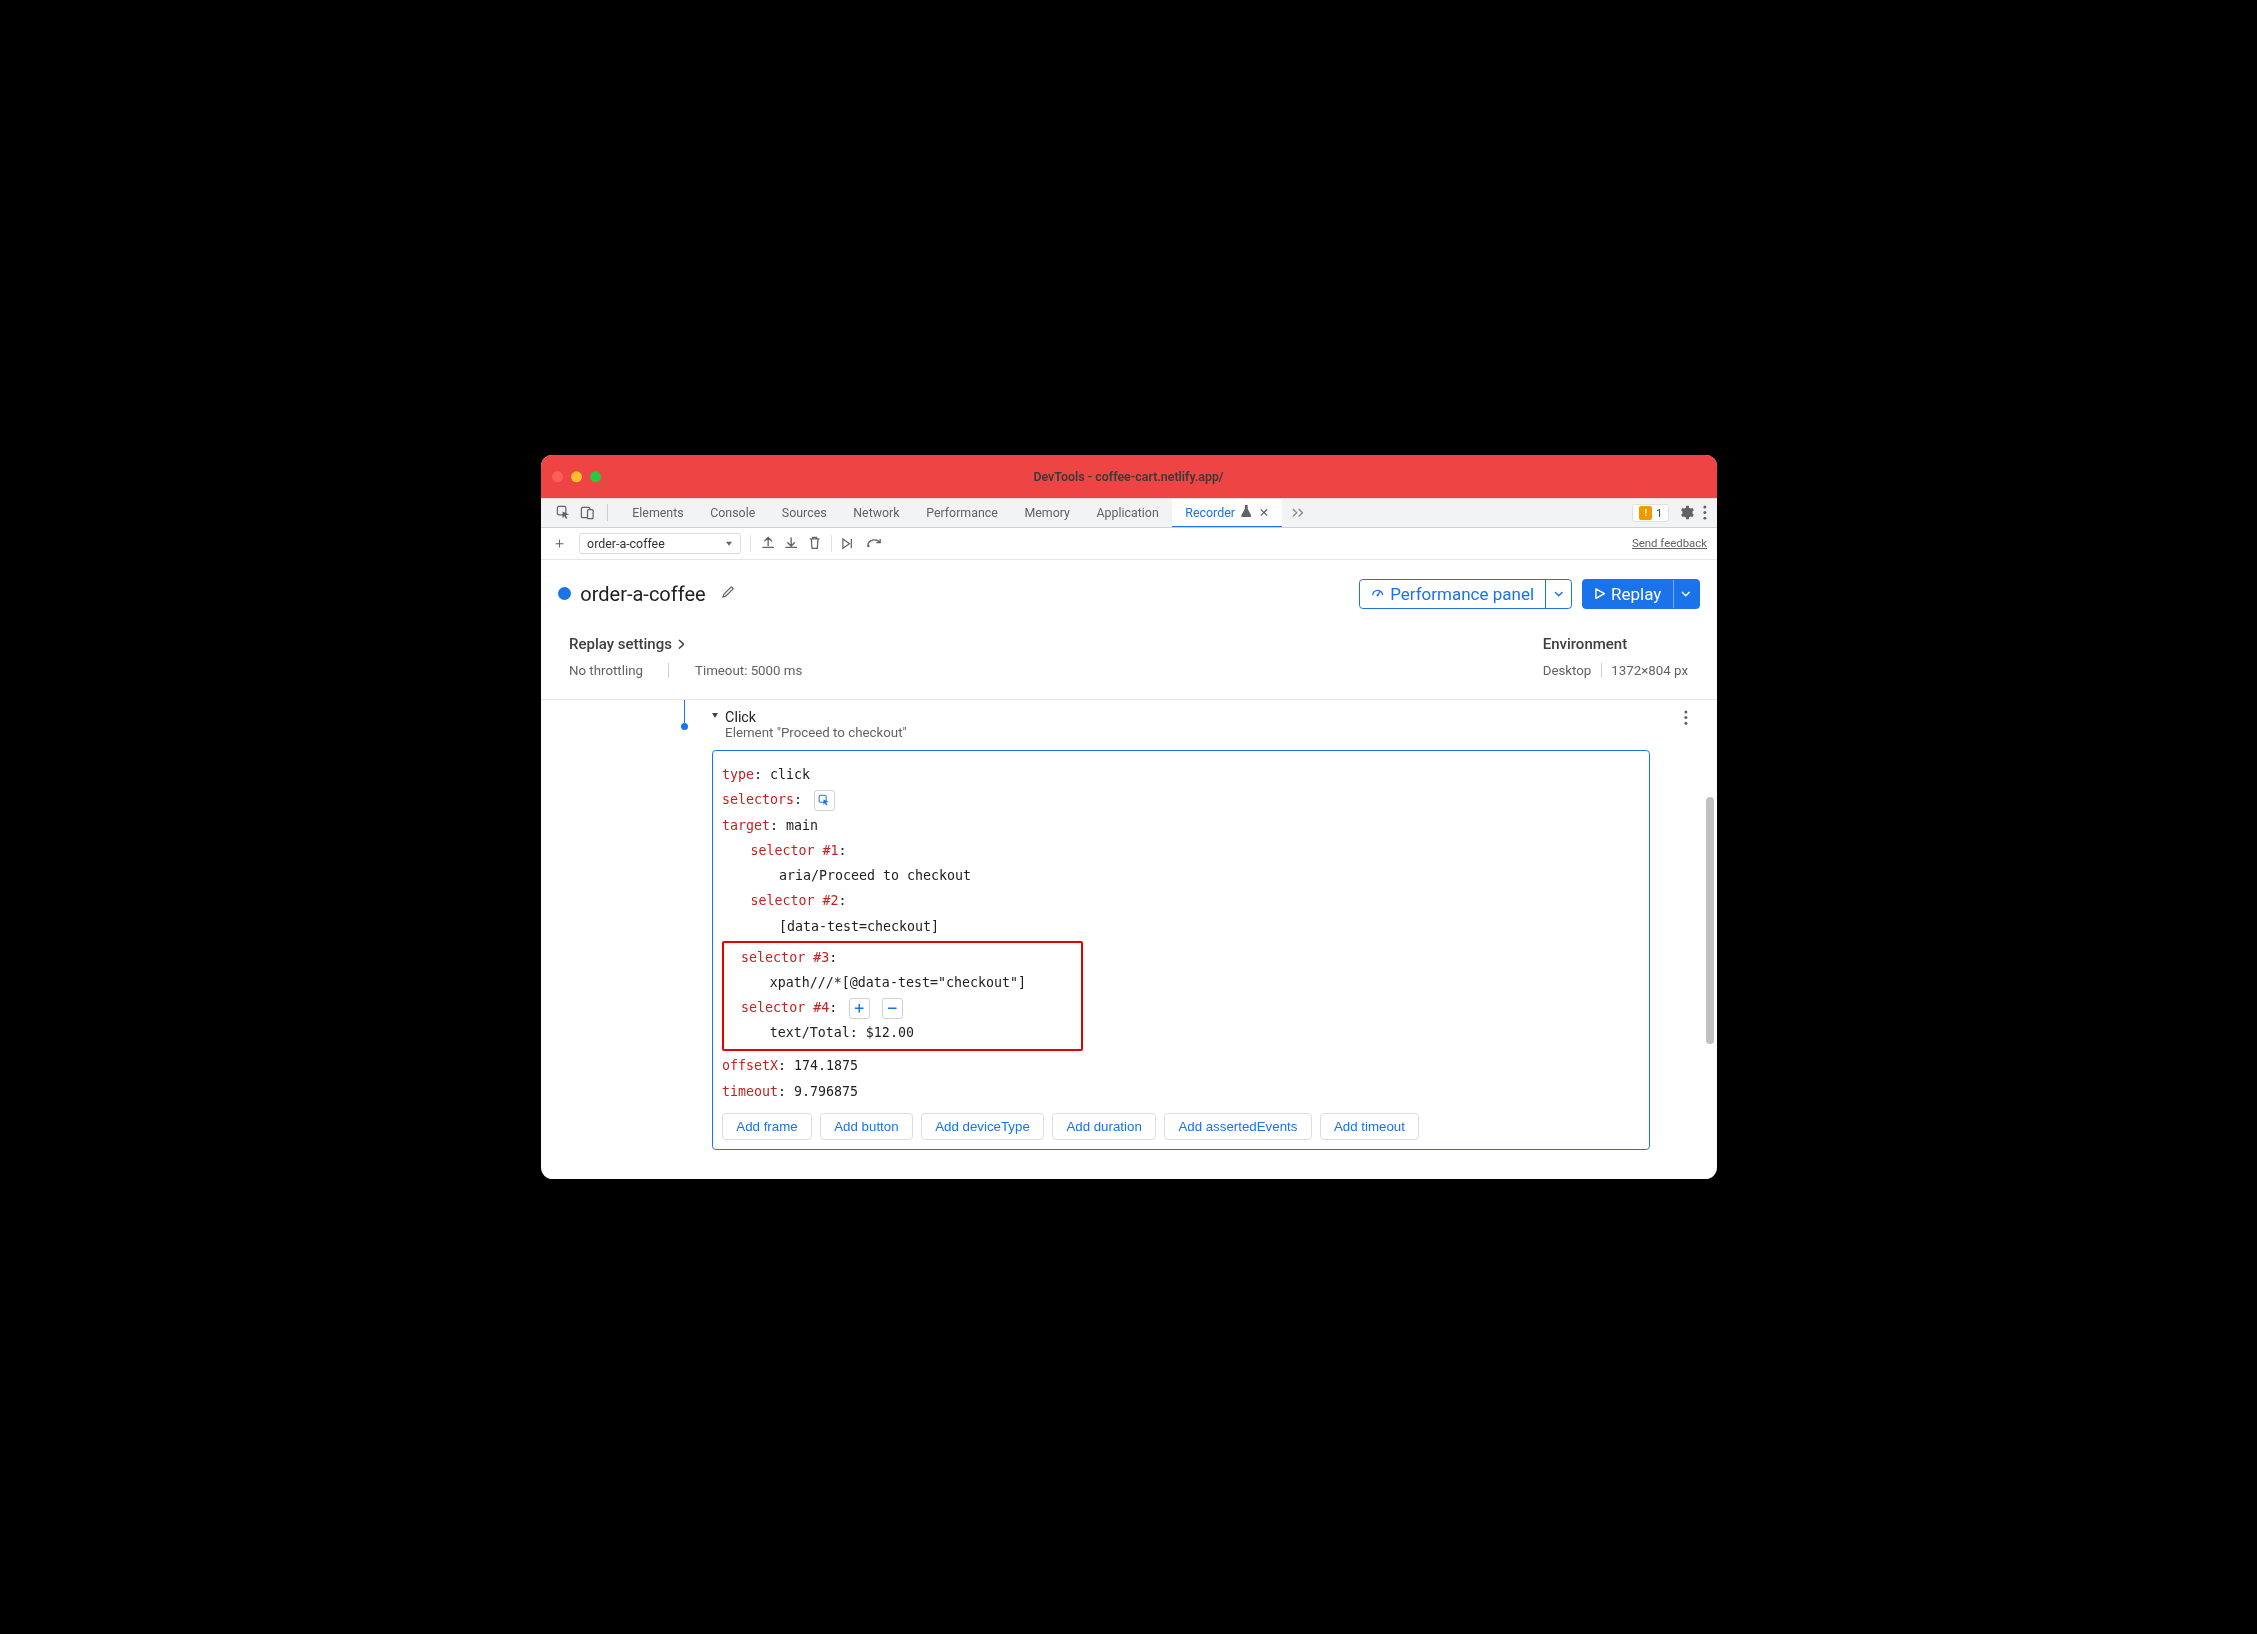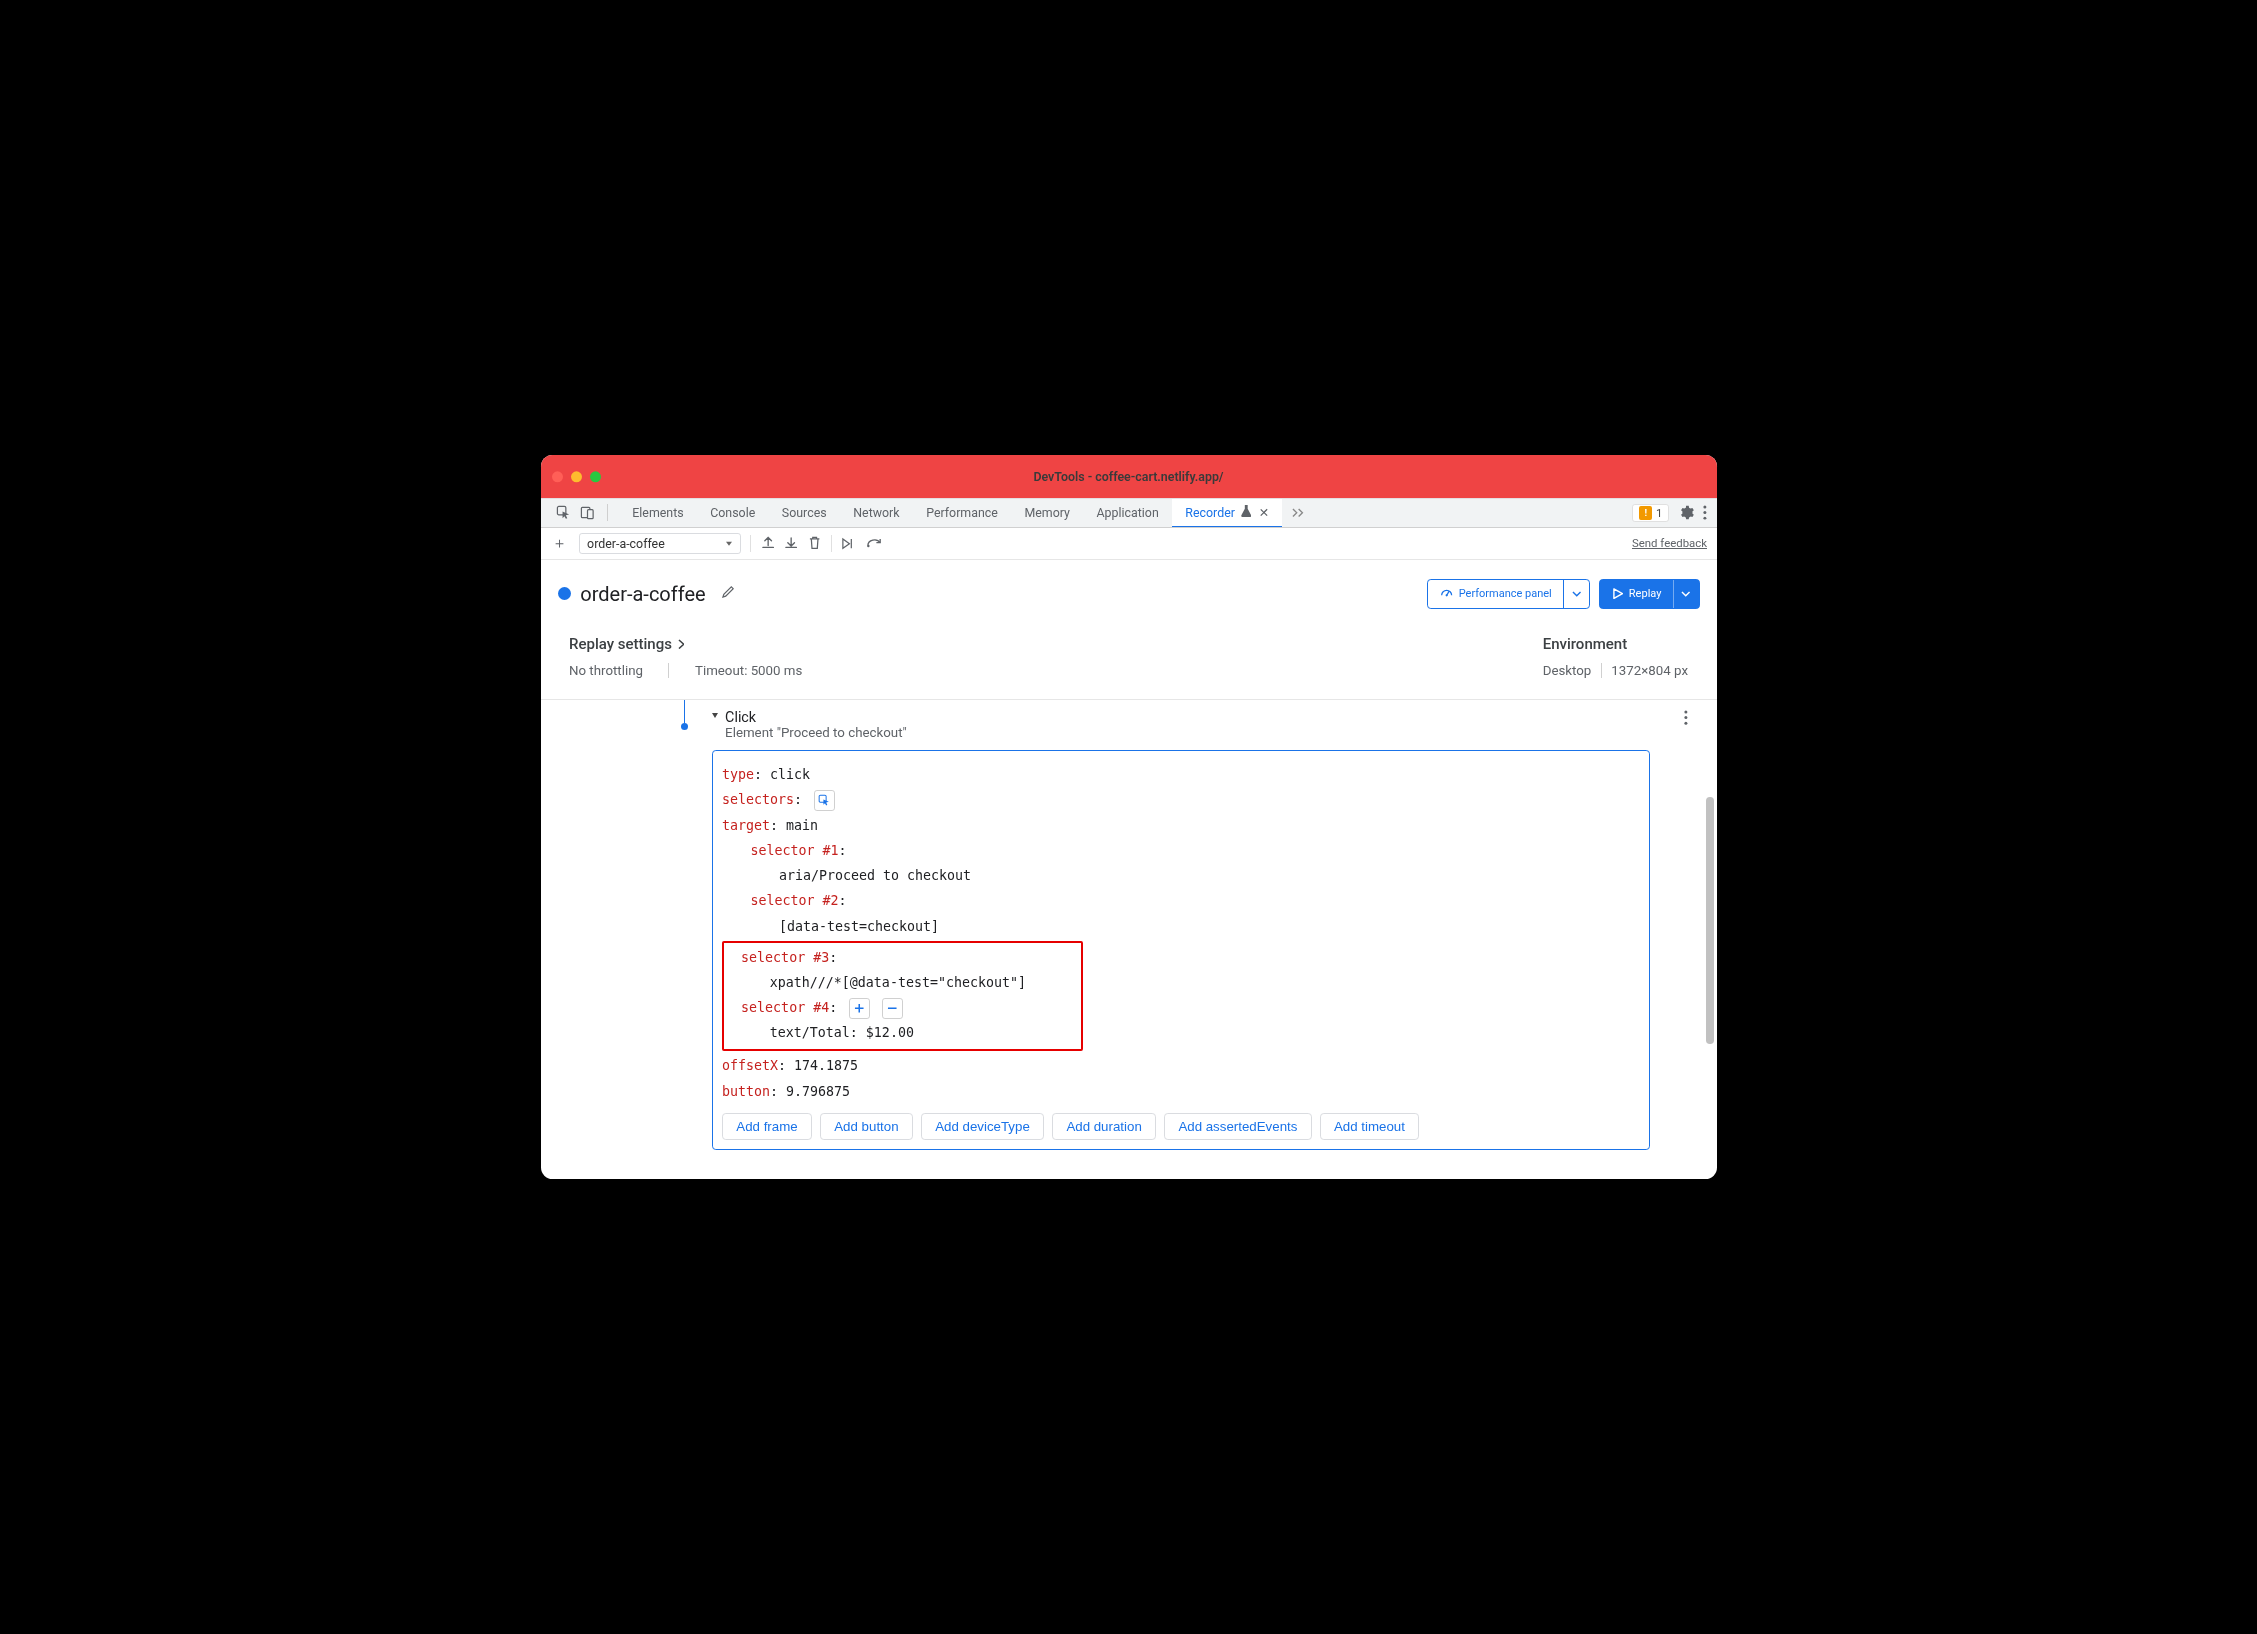--- a/index.html
+++ b/index.html
@@ -167,21 +167,21 @@
   .rec-left { display:flex; align-items:center; gap:9.5px; }
   .blue-dot { width:13.3px; height:13.3px; background:#1a73e8; border-radius:50%; }
   .rec-title { font-size: 20px; font-weight: 400; color:#202124; }
   .pencil { color:#5f6368; font-size:15px; cursor:pointer; margin-left:5.7px;}
   .rec-right { margin-left:auto; display:flex; gap:9.5px; align-items:center; }
   .split-btn {
     display: flex;
     border: 1px solid #1a73e8;
     border-radius: 3.8px;
     overflow: hidden;
-    font-size: 11px;
+    font-size: 17px;
     height: 30px;
   }
   .split-btn .main {
     padding: 0 11.4px;
     display:flex; align-items:center; gap:5.7px;
     color:#1a73e8;
     cursor:pointer;
   }
   .split-btn .caret {
     border-left: 1px solid #1a73e8;
@@ -551,21 +551,21 @@
             <span class="inline-icon-btn">
               <svg width="10.5" height="10.5" viewBox="0 0 11 11">
                   <path d="M1 5.5h9" stroke="#1a73e8" stroke-width="1.6"></path>
                 </svg>
             </span>
           </div>
           <div class="indent2" style="padding-left:42px">text/Total: $12.00</div>
         </div>
 
         <div><span class="k">offsetX</span>: <span>174.1875</span></div>
-        <div><span class="k">button</span>: <span>9.796875</span></div>
+        <div><span class="k">timeout</span>: <span>9.796875</span></div>
 
         <div class="add-row">
           <button class="add-btn">Add frame</button>
           <button class="add-btn">Add button</button>
           <button class="add-btn">Add deviceType</button>
           <button class="add-btn">Add duration</button>
           <button class="add-btn">Add assertedEvents</button>
           <button class="add-btn">Add timeout</button>
         </div>
       </div>

